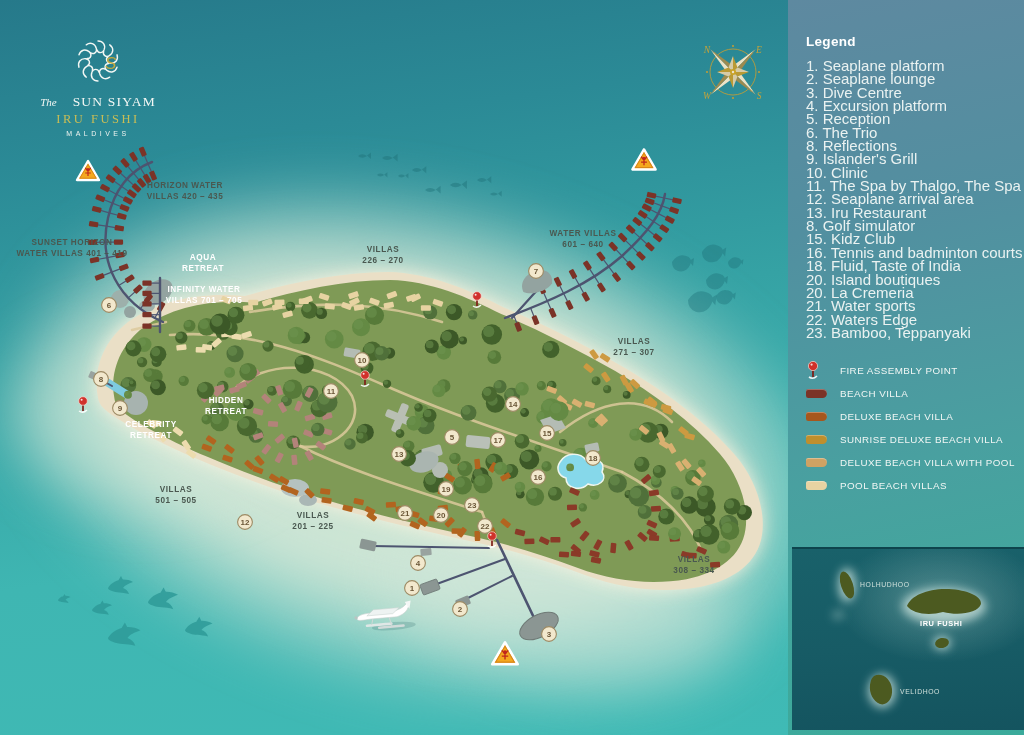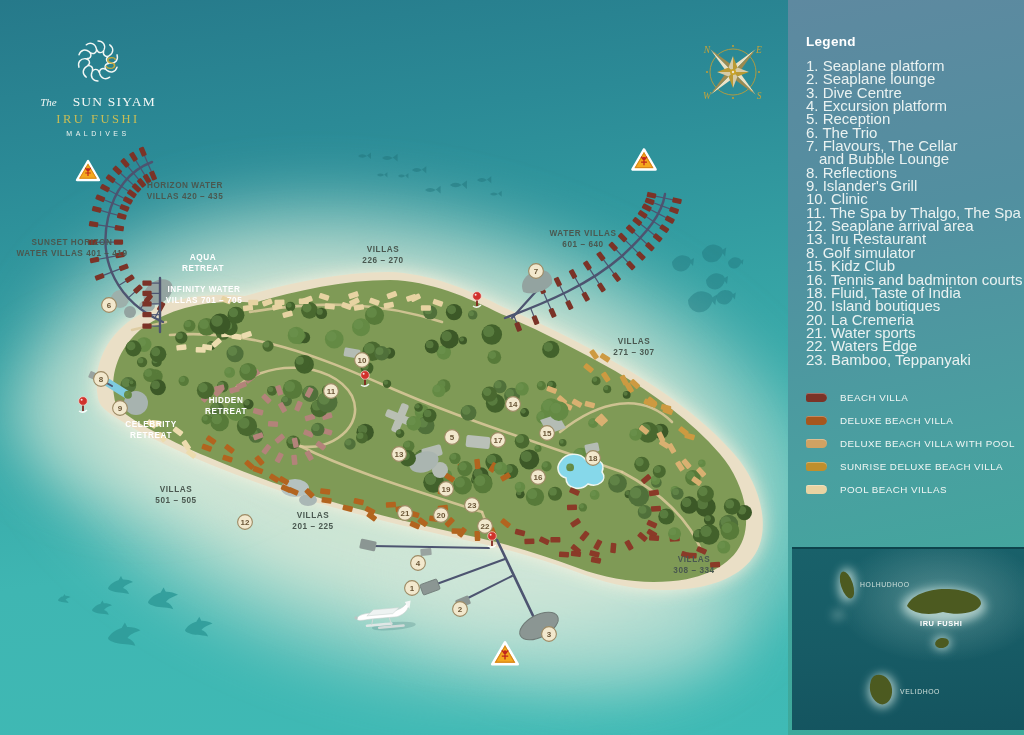--- a/index.html
+++ b/index.html
@@ -997,61 +997,71 @@
   <div id="panel">
     <div id="legend">
       <h2>Legend</h2>
       <div id="legend-list">
           <div class="li">1. Seaplane platform</div>
           <div class="li">2. Seaplane lounge</div>
           <div class="li">3. Dive Centre</div>
           <div class="li">4. Excursion platform</div>
           <div class="li">5. Reception</div>
           <div class="li">6. The Trio</div>
-          <div class="li">7. Flavours, The Cellar<span class="l2">and Bubble Lounge</span></div>
           <div class="li">8. Reflections</div>
           <div class="li">9. Islander's Grill</div>
           <div class="li">10. Clinic</div>
           <div class="li">11. The Spa by Thalgo, The Spa Café</div>
           <div class="li">12. Seaplane arrival area</div>
           <div class="li">13. Iru Restaurant</div>
           <div class="li">8. Golf simulator</div>
           <div class="li">15. Kidz Club</div>
           <div class="li">16. Tennis and badminton courts</div>
           <div class="li">18. Fluid, Taste of India</div>
           <div class="li">20. Island boutiques</div>
           <div class="li">20. La Cremeria</div>
           <div class="li">21. Water sports</div>
           <div class="li">22. Waters Edge</div>
           <div class="li">23. Bamboo, Teppanyaki</div>
         </div>
       <div id="legend-key">
           <div class="krow">
             <span class="kicon">
+              <svg width="16" height="19" viewBox="0 0 16 19">
+                <line x1="7" y1="8" x2="7" y2="16" stroke="#7e1f18" stroke-width="1.8"></line>
+                <path d="M3,16 Q7,19 11,15" stroke="#fff" fill="none" stroke-width="1.6" opacity="0.9"></path>
+                <circle cx="7" cy="5" r="4.6" fill="#d0312b" stroke="#f6dcd4" stroke-width="0.7"></circle>
+                <circle cx="5.6" cy="3.6" r="1.1" fill="#fff" opacity="0.8"></circle>
+              </svg>
+            </span>
+            <span class="klabel">FIRE ASSEMBLY POINT</span>
+          </div>
+          <div class="krow">
+            <span class="kicon">
               <span class="swatch" style="background: rgb(123, 51, 39); box-shadow: rgba(255, 255, 255, 0.3) 0px 1px 0px inset;"></span>
             </span>
             <span class="klabel">BEACH VILLA</span>
           </div>
           <div class="krow">
             <span class="kicon">
               <span class="swatch" style="background: rgb(166, 87, 29); box-shadow: rgba(255, 255, 255, 0.3) 0px 1px 0px inset;"></span>
             </span>
             <span class="klabel">DELUXE BEACH VILLA</span>
           </div>
           <div class="krow">
             <span class="kicon">
+              <span class="swatch" style="background: rgb(191, 143, 45); box-shadow: rgba(255, 255, 255, 0.3) 0px 1px 0px inset;"></span>
+            </span>
+            <span class="klabel">SUNRISE DELUXE BEACH VILLA</span>
+          </div>
+          <div class="krow">
+            <span class="kicon">
               <span class="swatch" style="background: rgb(207, 162, 99); box-shadow: rgba(255, 255, 255, 0.3) 0px 1px 0px inset;"></span>
             </span>
             <span class="klabel">DELUXE BEACH VILLA WITH POOL</span>
-          </div>
-          <div class="krow">
-            <span class="kicon">
-              <span class="swatch" style="background: rgb(191, 143, 45); box-shadow: rgba(255, 255, 255, 0.3) 0px 1px 0px inset;"></span>
-            </span>
-            <span class="klabel">SUNRISE DELUXE BEACH VILLA</span>
           </div>
           <div class="krow">
             <span class="kicon">
               <span class="swatch" style="background: rgb(232, 211, 162); box-shadow: rgba(255, 255, 255, 0.3) 0px 1px 0px inset;"></span>
             </span>
             <span class="klabel">POOL BEACH VILLAS</span>
           </div>
         </div>
     </div>
     <div id="inset">

